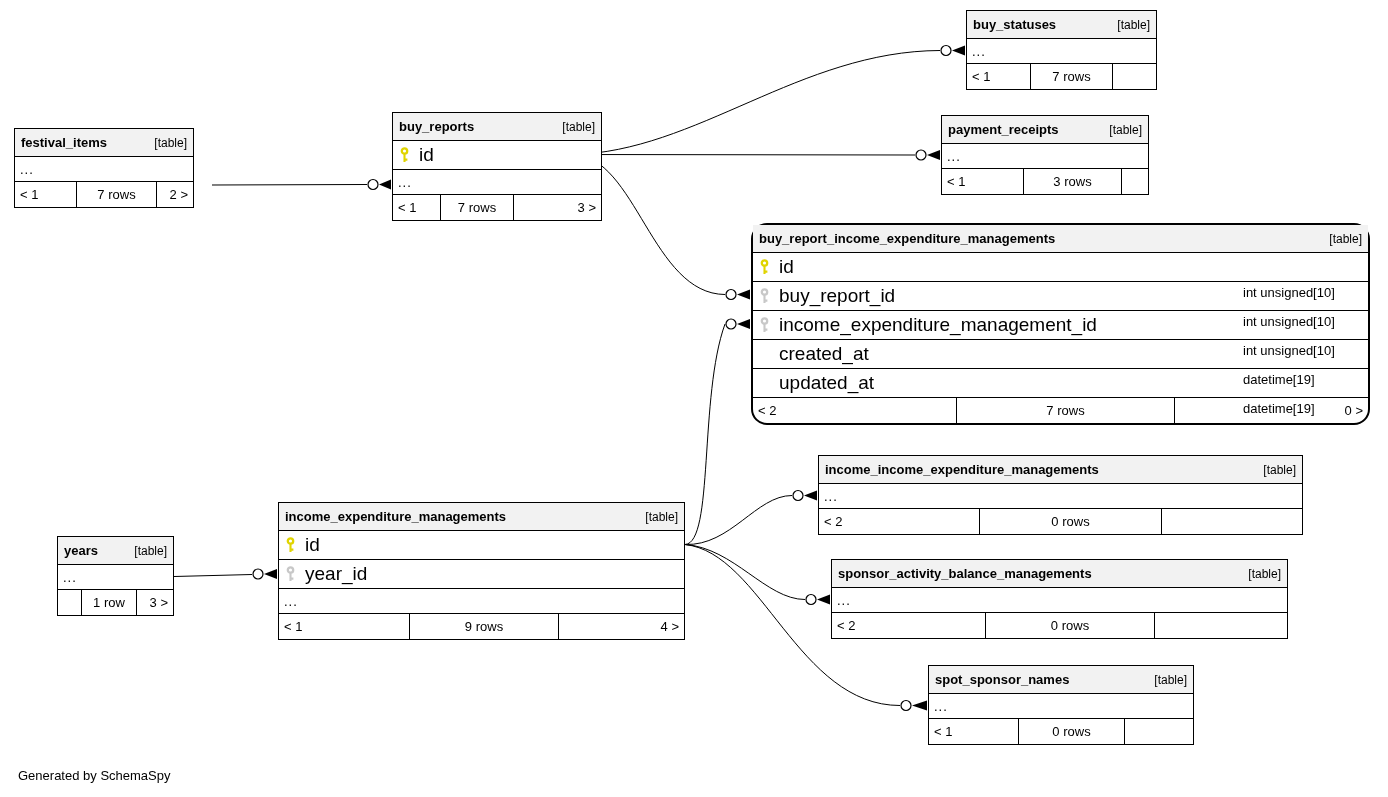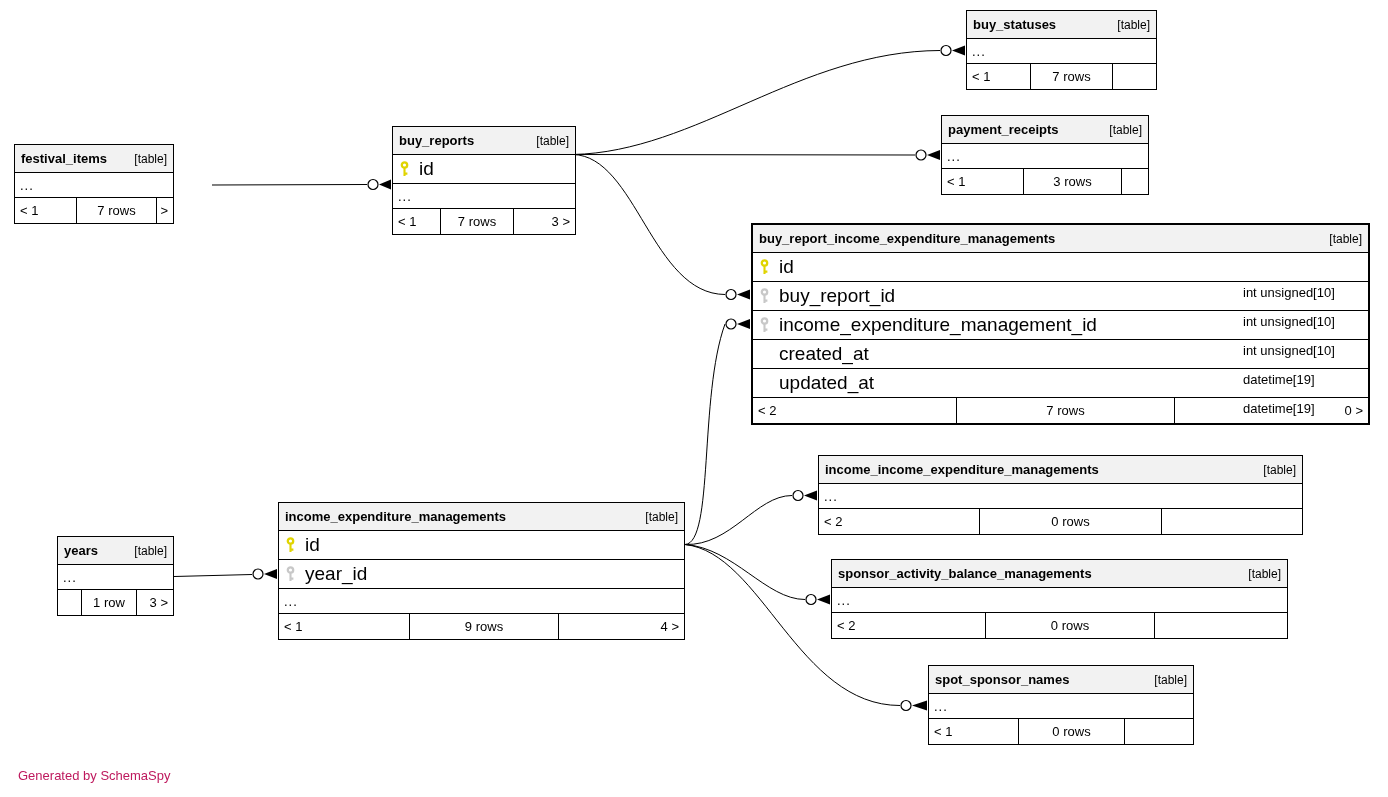--- a/index.html
+++ b/index.html
@@ -6,21 +6,21 @@
   html,body { margin:0; padding:0; }
   body {
     width:1388px; height:797px; position:relative; overflow:hidden;
     background:#ffffff; color:#000;
     font-family:"Liberation Sans", sans-serif;
   }
   #wires { position:absolute; left:0; top:0; width:1388px; height:797px; }
   .entity {
     position:absolute; background:#fff; border:1px solid #000;
   }
-  .entity.major { border-width:2px; }
+  .entity.major { border-width:2px;border-radius:16px; }
   .hdr {
     height:28px; background:#F2F2F2; border-bottom:1px solid #000;
     display:flex; align-items:center; justify-content:space-between;
     padding:0 6px; gap:24px; white-space:nowrap;
   }
   .tname { font-weight:bold; font-size:13px; }
   .ttag  { font-size:12px; }
   .crow  { height:29px; border-bottom:1px solid #000; display:flex; align-items:stretch; }
   .cmain { flex:1; display:flex; align-items:center; padding:0 6px; min-width:0; }
   .keyslot { width:20px; display:flex; align-items:center; flex:0 0 20px; }
@@ -32,21 +32,21 @@
   .ell {
     height:25px; border-bottom:1px solid #000; display:flex; align-items:center;
     padding:0 5px; font-size:13px; letter-spacing:1px;
   }
   .foot { height:25px; display:grid; }
   .fcell { display:flex; align-items:center; font-size:13px; padding:0 5px; overflow:hidden; white-space:nowrap; }
   .fcell + .fcell { border-left:1px solid #000;text-align:right; }
   .fcenter { justify-content:center; }
   .fright  { justify-content:flex-end; }
   .credit {
-    position:absolute; left:18px; top:768px; font-size:13px; color:#be185d;
+    position:absolute; left:18px; top:768px; font-size:13px; color:#000000;
   }
 </style>
 </head>
 <body>
 
 <svg id="wires" viewBox="0 0 1388 797" xmlns="http://www.w3.org/2000/svg">
   <g stroke="#000" fill="none" stroke-width="1">
     <path d="M212,185 L367,184.5"></path>
     <path d="M573,154.5 C696,152 800,51 940,50.5"></path>
     <path d="M573,154.5 L915,155"></path>
@@ -74,34 +74,34 @@
     <circle cx="921" cy="155" r="5"></circle>
     <circle cx="731" cy="294.5" r="5"></circle>
     <circle cx="731" cy="324" r="5"></circle>
     <circle cx="798" cy="495.5" r="5"></circle>
     <circle cx="811" cy="599.5" r="5"></circle>
     <circle cx="906" cy="705.5" r="5"></circle>
     <circle cx="258" cy="574" r="5"></circle>
   </g>
 </svg>
 
-<div class="entity" style="left:14px;top:144px;width:160px">
+<div class="entity" style="left:14px;top:128px;width:180px">
   <div class="hdr">
     <span class="tname">festival_items</span>
     <span class="ttag">[table]</span>
   </div>
   <div class="ell">...</div>
   <div class="foot" style="grid-template-columns:61px 80px 1fr">
     <span class="fcell">&lt; 1</span>
     <span class="fcell fcenter">7 rows</span>
     <span class="fcell fright">2 &gt;</span>
   </div>
 </div>
 
-<div class="entity" style="left:392px;top:126px;width:184px">
+<div class="entity" style="left:392px;top:112px;width:210px">
   <div class="hdr">
     <span class="tname">buy_reports</span>
     <span class="ttag">[table]</span>
   </div>
   <div class="crow">
     <div class="cmain">
       <span class="keyslot">
           <svg width="11" height="17" viewBox="0 0 11 17">
             <circle cx="5.5" cy="4" r="2.7" fill="none" stroke-width="2.3" stroke="#E0D400"></circle>
             <path d="M5.5 6.9 V15 M5.5 12.6 H8.4" fill="none" stroke-width="2.1" stroke="#E0D400"></path>

